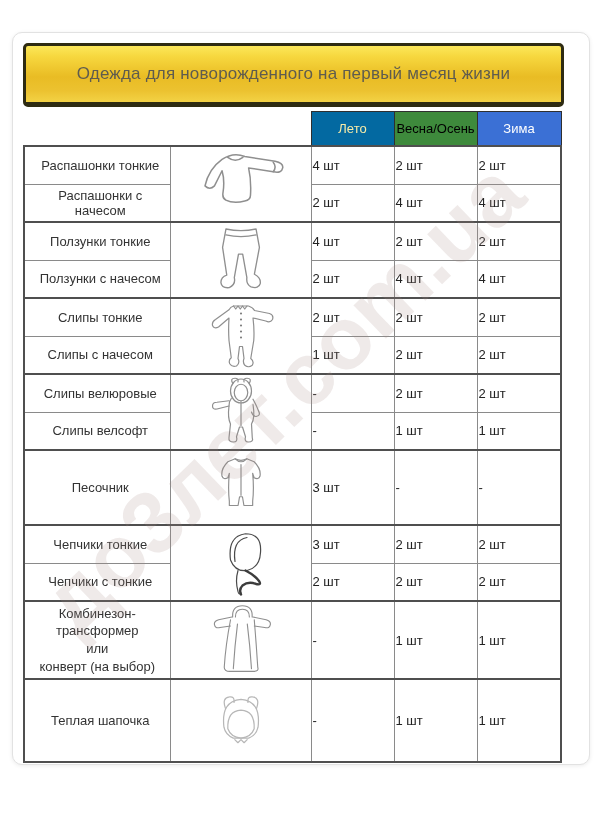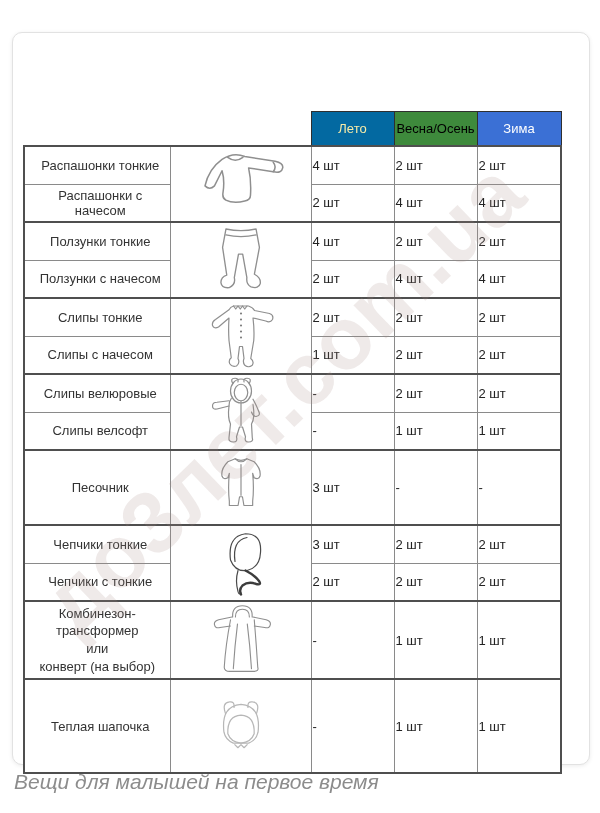--- a/index.html
+++ b/index.html
@@ -22,40 +22,43 @@
   th.sa{background:#3e8a3c;color:#000000;text-align:center;}
   th.winter-h{background:#3b70d5;color:#ffffff;}
   tbody td{border:1px solid #8a8a8a;background:#fff;}
   tr.gs td{border-top:2px solid #4f4f4f;}
   td.name{border-left:2px solid #4f4f4f;padding:2px 4px 2px 10px;text-align:center;}
   td.cname{text-align:center;white-space:pre-line;padding:2px 2px;line-height:1.35;}
   td.val{text-align:left;color:#222;}
   td.wlast{border-right:2px solid #4f4f4f;}
   tr.last td{border-bottom:2px solid #4f4f4f;}
   td.pic{text-align:center;vertical-align:middle;}
-  .h38{height:38px}.h75{height:75px}.h77{height:77px}.h78{height:94px}
+  .h38{height:38px}.h75{height:75px}.h77{height:77px}.h78{height:83px}
   .ill{display:block;margin:0 auto;}
   .ill path,.ill circle,.ill ellipse{fill:none;stroke:#8f8f8f;stroke-width:1.6;
         stroke-linecap:round;stroke-linejoin:round;}
   .ill .dk{stroke:#4a4a4a;}
   .ill .dk2{stroke:#3c3c3c;stroke-width:3.2;}
   .ill .lt{stroke:#b7b7b7;}
   .ill .dot{fill:#7a7a7a;stroke:none;}
   .watermark{position:absolute;left:-95px;top:345px;width:760px;height:110px;z-index:5;
         pointer-events:none;transform:rotate(-44deg);text-align:center;
         font-size:88px;font-weight:bold;color:rgba(168,138,132,0.18);white-space:nowrap;}
   .caption{position:absolute;left:14px;top:770px;font-style:italic;
         font-size:21px;color:#8c8c8c;}
 </style>
 </head>
 <body>
 
 <div class="stage">
   <div class="card">
 
+    <div class="banner">
+      <span>Одежда для новорожденного на первый месяц жизни</span>
+    </div>
 
     <table class="tbl">
       <colgroup>
           <col class="c-name">
           <col class="c-pic">
           <col class="c-s">
           <col class="c-a">
           <col class="c-w">
         </colgroup>
       <thead>
@@ -220,14 +223,13 @@
           </td>
           <td class="val">-</td>
           <td class="val">1 шт</td>
           <td class="val wlast">1 шт</td>
         </tr>
       </tbody>
     </table>
   </div>
 
   <div class="watermark">до3лет.com.ua</div>
-  <div class="caption">Вещи для малышей на первое время</div>
 </div>
 
 </body></html>

